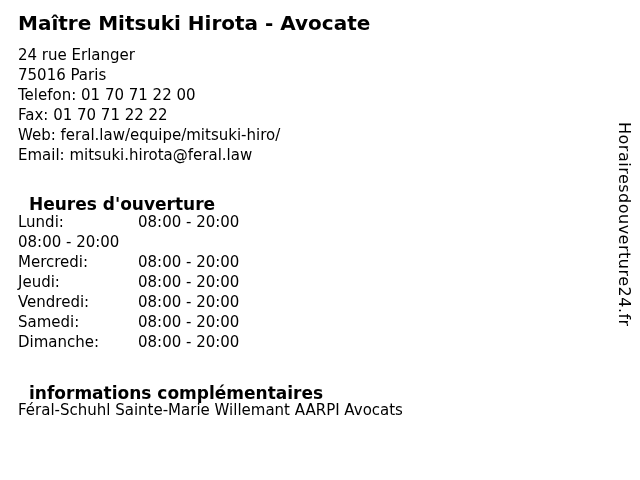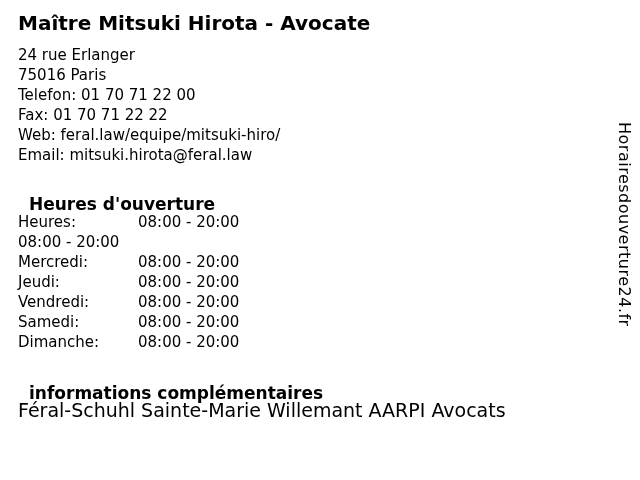--- a/index.html
+++ b/index.html
@@ -53,21 +53,21 @@
     font-size: 15px;
     line-height: 20px;
   }
   .hours-row { display: flex; }
   .hours-day { width: 120px; white-space: nowrap; }
   .hours-time { white-space: nowrap; }
   .info-text {
     position: absolute;
     left: 18px;
     top: 400px;
-    font-size: 19px;
+    font-size: 15px;
     line-height: 20px;
     white-space: nowrap;
   }
   .brand-vertical {
     position: absolute;
     top: 122px;
     right: 6px;
     writing-mode: vertical-rl;
     text-orientation: mixed;
     font-size: 16px;
@@ -88,21 +88,21 @@
     <div>Telefon: 01 70 71 22 00</div>
     <div>Fax: 01 70 71 22 22</div>
     <div>Web: feral.law/equipe/mitsuki-hiro/</div>
     <div>Email: mitsuki.hirota@feral.law</div>
   </div>
 
   <h2 class="section-heading hours-heading">Heures d'ouverture</h2>
 
   <div class="hours">
     <div class="hours-row">
-      <span class="hours-day">Heures:</span>
+      <span class="hours-day">Lundi:</span>
       <span class="hours-time">08:00 - 20:00</span>
     </div>
     <div class="hours-row">
       <span class="hours-time">08:00 - 20:00</span>
     </div>
     <div class="hours-row">
       <span class="hours-day">Mercredi:</span>
       <span class="hours-time">08:00 - 20:00</span>
     </div>
     <div class="hours-row">

